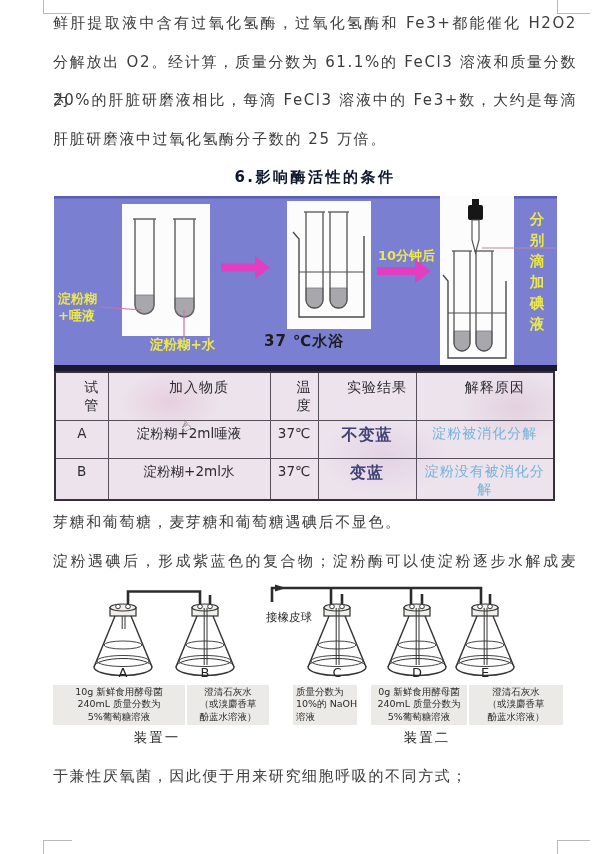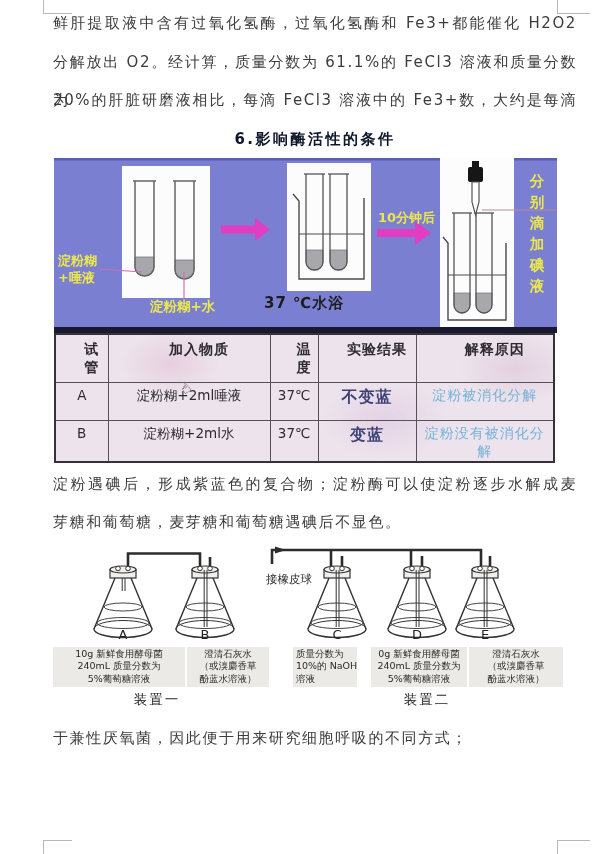--- a/index.html
+++ b/index.html
@@ -32,21 +32,21 @@
   
   table.exp{border-collapse:collapse;width:499px;margin-left:1px;table-layout:fixed;
     border:2px solid #35303a;
     background:
       radial-gradient(ellipse 70px 45px at 115px 30px, rgba(221,170,198,.35), transparent 70%),
       radial-gradient(ellipse 90px 55px at 330px 85px, rgba(210,175,214,.32), transparent 70%),
       radial-gradient(ellipse 80px 50px at 460px 35px, rgba(203,160,190,.28), transparent 70%),
       #ece3ec;}
   table.exp td{border:1px solid #56505c;text-align:center;vertical-align:top;
                padding:4px 2px 0;color:#2e2a32;}
-  tr.hrow td{height:41px;padding-top:6px;font-size:14px;font-weight:bold;letter-spacing:1px;padding-left:22px;}
+  tr.hrow td{height:41px;padding-top:6px;font-size:14px;font-weight:normal;letter-spacing:1px;padding-left:22px;}
   tr.drow td{font-size:13.5px;}
   tr.rowA td{height:33px;}
   tr.rowB td{height:34px;}
   td.low{padding-top:15px;}
   .result-txt{color:#3d4174;font-weight:bold;font-size:16px;letter-spacing:1px;}
   .explain-txt{color:#74b2da;font-weight:normal;font-size:14px;letter-spacing:1px;}
   .cell-sub{position:relative;display:inline-block;}
   .cursor-glyph{position:absolute;left:44px;top:-8px;font-size:15px;color:#222;
                 transform:rotate(-35deg);text-shadow:0 0 1px #fff;}
 
@@ -63,20 +63,21 @@
   <div class="mark tr"></div>
   <div class="mark bl"></div>
   <div class="mark br"></div>
 
   <div class="content">
 
     <div class="para1">
       <div class="pline">鲜肝提取液中含有过氧化氢酶，过氧化氢酶和 Fe3+都能催化 H2O2</div>
       <div class="pline">分解放出 O2。经计算，质量分数为 61.1%的 FeCl3 溶液和质量分数为</div>
       <div class="pline">20%的肝脏研磨液相比，每滴 FeCl3 溶液中的 Fe3+数，大约是每滴</div>
+      <div class="pline last">肝脏研磨液中过氧化氢酶分子数的 25 万倍。</div>
     </div>
 
     <div class="heading">6.影响酶活性的条件</div>
 
     <div class="figure1">
       <svg width="503" height="175" viewBox="0 0 503 175">
         <rect x="0" y="0" width="503" height="175" fill="#7a7fd2"></rect>
         <rect x="0" y="0" width="503" height="2.5" fill="#5a5fb4"></rect>
         <rect x="0" y="169" width="503" height="6" fill="#191930"></rect>
 
@@ -177,22 +178,22 @@
         <td>B</td>
         <td>淀粉糊+2ml水</td>
         <td>37℃</td>
         <td class="low"><span class="result-txt">变蓝</span></td>
         <td class="low"><span class="explain-txt">淀粉没有被消化分解</span></td>
       </tr>
     </tbody>
       </table>
 
     <div class="para2">
+      <div class="pline last">芽糖和葡萄糖，麦芽糖和葡萄糖遇碘后不显色。</div>
       <div class="pline">淀粉遇碘后，形成紫蓝色的复合物；淀粉酶可以使淀粉逐步水解成麦</div>
-      <div class="pline last">芽糖和葡萄糖，麦芽糖和葡萄糖遇碘后不显色。</div>
     </div>
 
 
     <div class="figure2">
       <svg width="520" height="172" viewBox="0 0 520 172">
 
         <rect x="0" y="104" width="132" height="40" fill="#eceae6"></rect>
         <rect x="134" y="104" width="82" height="40" fill="#eceae6"></rect>
         <rect x="240" y="104" width="64" height="40" fill="#eceae6"></rect>
         <rect x="318" y="104" width="96" height="40" fill="#eceae6"></rect>

